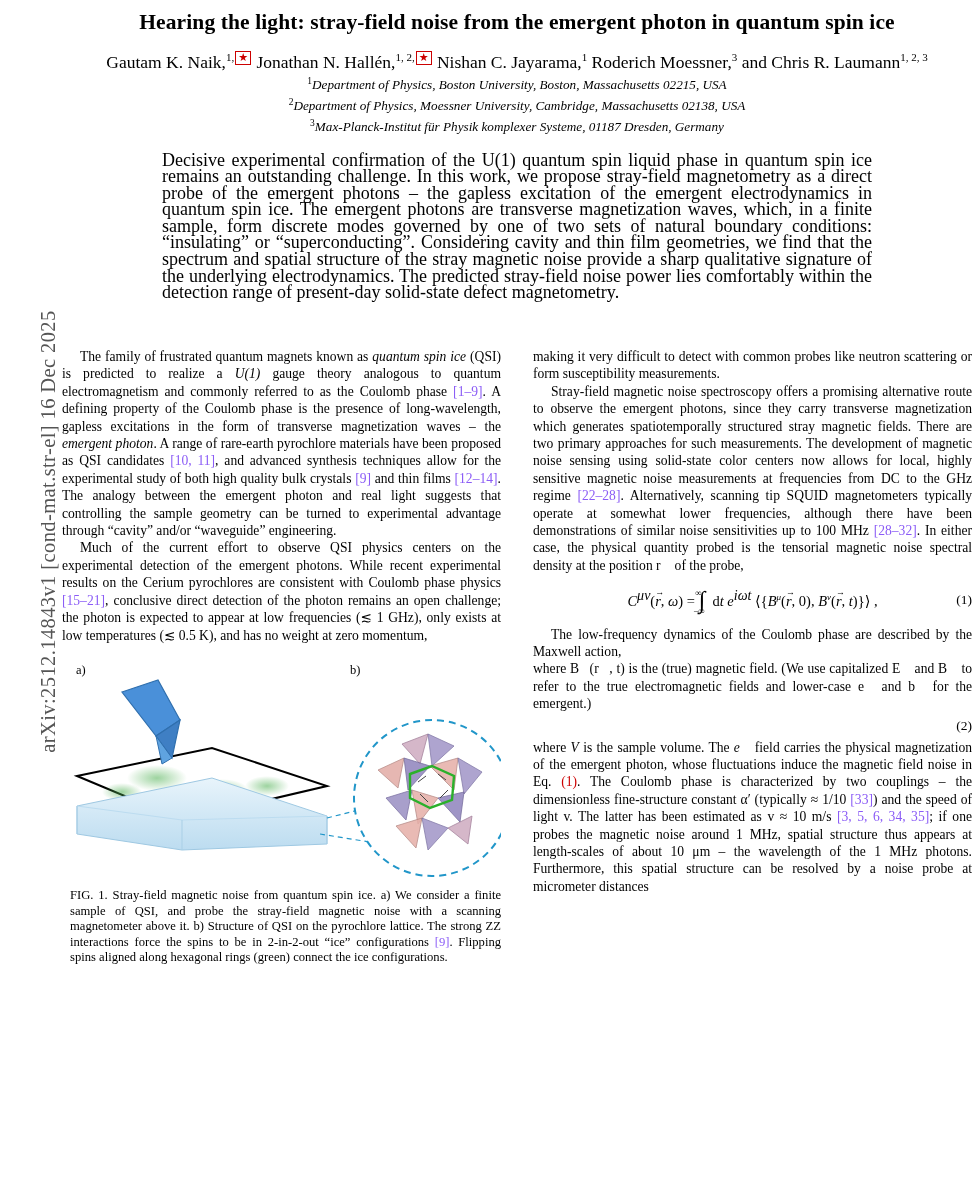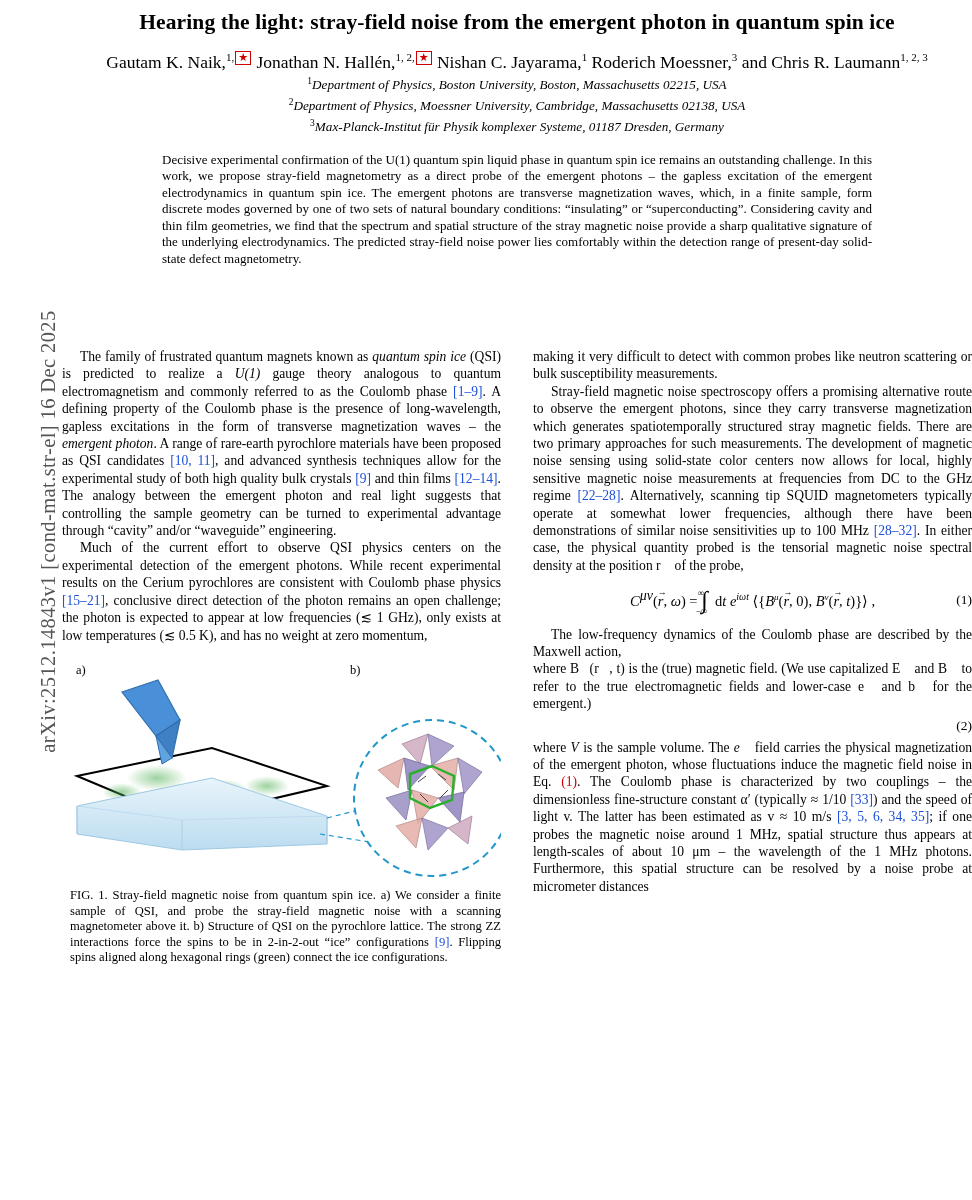--- a/index.html
+++ b/index.html
@@ -70,21 +70,21 @@
   .affil {
     text-align: center;
     font-size: 13.2px;
     font-style: italic;
     line-height: 16.5px;
   }
   .affil sup { font-style: normal; font-size: 9.5px; }
   .abstract {
     margin: 16px auto 0 auto;
     width: 710px;
-    font-size: 13px;
+    font-size: 18px;
     line-height: 16.6px;
     text-align: justify;
     text-justify: inter-word;
   }
   .columns {
     position: absolute;
     top: 348px;
     left: 0;
     width: 910px;
     display: flex;
@@ -95,21 +95,21 @@
     font-size: 13.6px;
     line-height: 17.4px;
     text-align: justify;
   }
   .col p {
     margin: 0;
     text-indent: 18px;
   }
   .col p.first { text-indent: 18px; }
   a.cite {
-    color: #1d4ed8;
+    color: #8b5cf6;
     text-decoration: none;
   }
   a.eqref {
     color: #cc0000;
     text-decoration: none;
   }
   .equation {
     display: flex;
     align-items: center;
     justify-content: center;
@@ -292,29 +292,29 @@
             <div class="panel-label" style="left: 14px; top: 4px;">a)</div>
             <div class="panel-label" style="left: 288px; top: 4px;">b)</div>
           </div>
           <div class="figcaption"><span>FIG. 1. Stray-field magnetic noise from quantum spin ice. a) We consider a finite sample of QSI, and probe the stray-field magnetic noise with a scanning magnetometer above it. b) Structure of QSI on the pyrochlore lattice. The strong ZZ interactions force the spins to be in 2-in-2-out “ice” configurations </span><a class="cite" href="#">[9]</a><span>. Flipping spins aligned along hexagonal rings (green) connect the ice configurations.</span></div>
         </div>
 
       </div>
 
       <div class="col">
 
-        <p style="text-indent:0">making it very difficult to detect with common probes like neutron scattering or bulk susceptibility measurements.</p>
+        <p style="text-indent:0">making it very difficult to detect with common probes like neutron scattering or form susceptibility measurements.</p>
 
         <p><span>Stray-field magnetic noise spectroscopy offers a promising alternative route to observe the emergent photons, since they carry transverse magnetization which generates spatiotemporally structured stray magnetic fields. There are two primary approaches for such measurements. The development of magnetic noise sensing using solid-state color centers now allows for local, highly sensitive magnetic noise measurements at frequencies from DC to the GHz regime </span><a class="cite" href="#">[22–28]</a><span>. Alternatively, scanning tip SQUID magnetometers typically operate at somewhat lower frequencies, although there have been demonstrations of similar noise sensitivities up to 100 MHz </span><a class="cite" href="#">[28–32]</a><span>. In either case, the physical quantity probed is the tensorial magnetic noise spectral density at the position r⃗ of the probe,</span></p>
 
         <div class="equation">
           <span class="eq-body">
             <i class="math">C</i><sup style="font-style:italic;font-size:14px">μν</sup>(<i class="math vec">r</i>, <i class="math">ω</i>) =
             <span class="int">∫</span><span class="sub-lim">−∞</span><span class="sup-lim">∞</span>
-            &nbsp;d<i class="math">t</i> <i class="math">e</i><sup style="font-size:10px"><i>iωt</i></sup>
+            &nbsp;d<i class="math">t</i> <i class="math">e</i><sup style="font-size:14px"><i>iωt</i></sup>
             ⟨{<i class="math">B</i><sup style="font-size:9px;font-style:italic">μ</sup>(<i class="math vec">r</i>, 0), <i class="math">B</i><sup style="font-size:9px;font-style:italic">ν</sup>(<i class="math vec">r</i>, <i class="math">t</i>)}⟩ ,
           </span>
           <span class="eq-num">(1)</span>
         </div>
 
         <p>The low-frequency dynamics of the Coulomb phase are described by the Maxwell action,</p>
 
         <p style="text-indent:0">where B⃗(r⃗, t) is the (true) magnetic field. (We use capitalized E⃗ and B⃗ to refer to the true electromagnetic fields and lower-case e⃗ and b⃗ for the emergent.)</p>
 
         <div class="equation">

